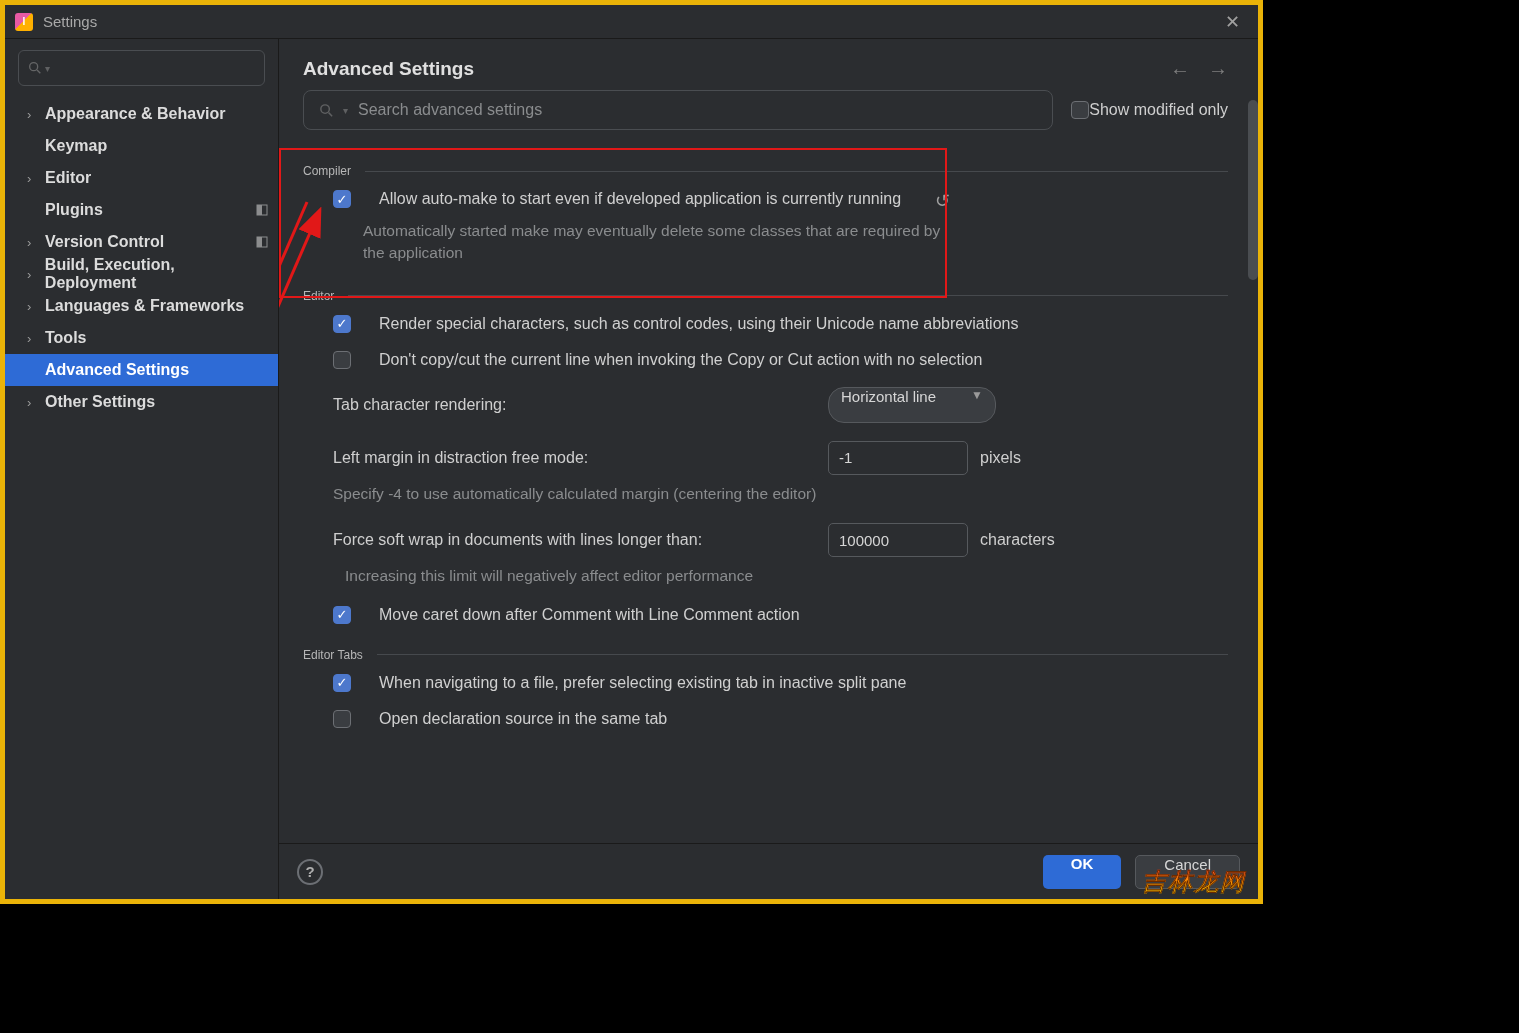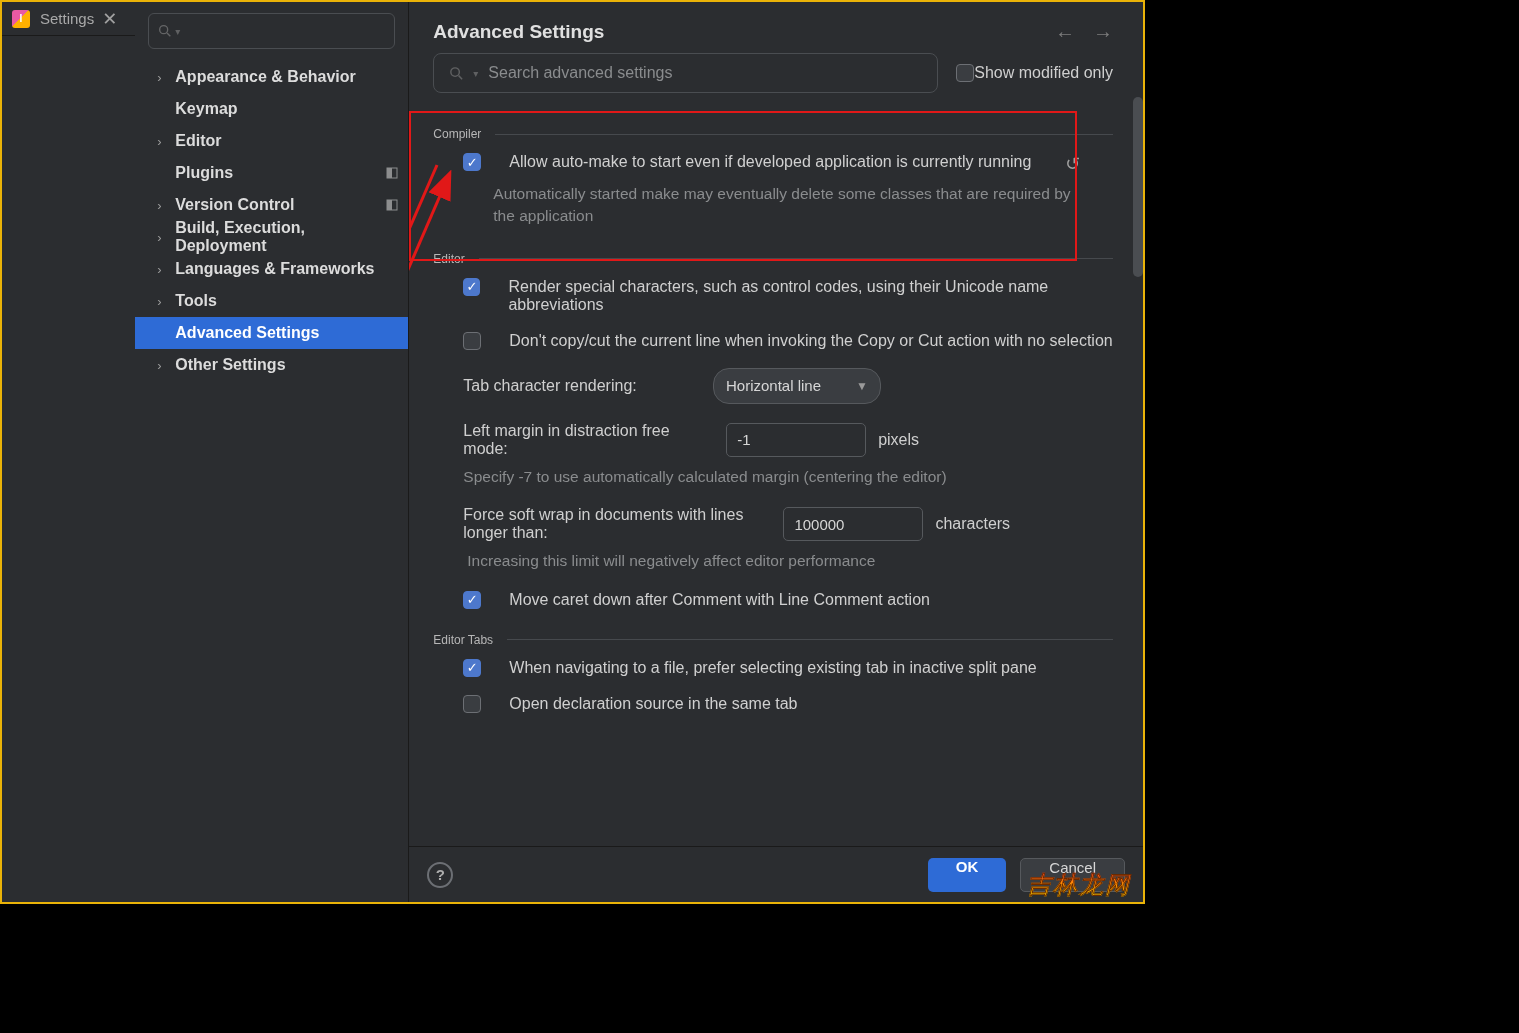--- a/index.html
+++ b/index.html
@@ -1,18 +1,18 @@
 <!DOCTYPE html>
 <html><head>
 <meta charset="utf-8">
 <style>
   *{box-sizing:border-box;margin:0;padding:0;font-family:"Segoe UI",Arial,sans-serif;}
   html,body{width:1519px;height:1033px;overflow:hidden;}
   body{background:#000;}
-  .window{position:absolute;left:0;top:0;width:1145px;height:904px;background:#2b2d30;color:#bdbdbd;display:flex;flex-direction:row;border:2px solid #eab308;}
+  .window{position:absolute;left:0;top:0;width:1263px;height:904px;background:#2b2d30;color:#bdbdbd;display:flex;flex-direction:column;border:5px solid #eab308;}
   
   .titlebar{height:34px;display:flex;align-items:center;padding:0 10px;background:#2b2d30;border-bottom:1px solid #1a1a1a;}
   .titlebar .logo{width:18px;height:18px;border-radius:3px;background:linear-gradient(135deg,#e85aa4 0%,#e85aa4 45%,#ffb000 46%,#ffb000 100%);margin-right:10px;display:flex;align-items:center;justify-content:center;}
   .titlebar .logo::after{content:"I";color:#fff;font-size:10px;font-weight:bold;}
   .titlebar .title{color:#a9a9a9;font-size:15px;}
   .titlebar .close{margin-left:auto;color:#a0a0a0;font-size:18px;line-height:1;cursor:pointer;padding:4px 8px;}
   
   .body{flex:1;display:flex;overflow:hidden;}
   
   .sidebar{width:274px;background:#2b2d30;border-right:1px solid #1a1a1a;display:flex;flex-direction:column;}
@@ -49,21 +49,21 @@
   .section{margin-top:24px;}
   .sec-head{display:flex;align-items:center;color:#b7b7b7;font-size:12px;margin-bottom:12px;}
   .sec-head .line{flex:1;height:1px;background:#46494d;margin-left:14px;}
   .opt{padding-left:30px;margin-bottom:18px;}
   .opt .row1{display:flex;align-items:flex-start;gap:28px;color:#d0d0d0;font-size:16px;}
   .opt .desc{color:#8a8c8e;font-size:15.5px;margin-top:8px;margin-left:30px;max-width:600px;line-height:1.45;}
   .reset{color:#a0a0a0;font-size:18px;margin-left:6px;cursor:pointer;}
   .field-row{display:flex;align-items:center;gap:16px;margin-bottom:8px;}
   .field-label{color:#cfcfcf;font-size:16px;min-width:0;}
   .control-right{margin-left:auto;width:400px;display:flex;align-items:center;gap:12px;}
-  .select{width:168px;height:36px;background:#3a3d41;border:1px solid #56595d;border-radius:16px;display:flex;align-items:center;padding:0 12px;color:#d6d6d6;font-size:15px;cursor:pointer;}
+  .select{width:168px;height:36px;background:#3a3d41;border:1px solid #56595d;border-radius:16px;display:flex;align-items:flex-start;padding:0 12px;color:#d6d6d6;font-size:15px;cursor:pointer;}
   .select .dd{margin-left:auto;color:#9a9a9a;font-size:12px;}
   .text-in{width:140px;height:34px;background:#2b2d30;border:1px solid #56595d;border-radius:5px;color:#d6d6d6;font-size:15px;padding:0 10px;}
   .suffix{color:#cfcfcf;font-size:16px;}
   
   .hl-box{position:absolute;border:2px solid #e11818;pointer-events:none;}
   .arrow-svg{position:absolute;pointer-events:none;}
   
   .footer{height:56px;border-top:1px solid #1a1a1a;display:flex;align-items:center;padding:0 18px;gap:14px;}
   .help{width:26px;height:26px;border:2px solid #6c6f74;border-radius:50%;display:flex;align-items:center;justify-content:center;color:#aeaeae;font-size:15px;font-weight:700;cursor:pointer;}
   .footer .spacer{flex:1;}
@@ -236,32 +236,32 @@
           </div>
 
           <div class="opt">
             <div class="field-row">
               <span class="field-label">Left margin in distraction free mode:</span>
               <div class="control-right">
                 <input class="text-in" value="-1" style="">
                 <span class="suffix">pixels</span>
               </div>
             </div>
-            <div class="desc" style="margin-left:0">Specify -7 to use automatically calculated margin (centering the editor)</div>
+            <div class="desc" style="margin-left:0">Specify -4 to use automatically calculated margin (centering the editor)</div>
           </div>
 
           <div class="opt">
             <div class="field-row">
               <span class="field-label">Force soft wrap in documents with lines longer than:</span>
               <div class="control-right">
                 <input class="text-in" value="100000" style="">
                 <span class="suffix">characters</span>
               </div>
             </div>
-            <div class="desc" style="margin-left:4px">Increasing this limit will negatively affect editor performance</div>
+            <div class="desc" style="margin-left:12px">Increasing this limit will negatively affect editor performance</div>
           </div>
 
           <div class="opt">
               <div class="row1">
             <span class="chk checked"></span>
             <span>Move caret down after Comment with Line Comment action</span>
           </div>
             </div>
         </div>
 

